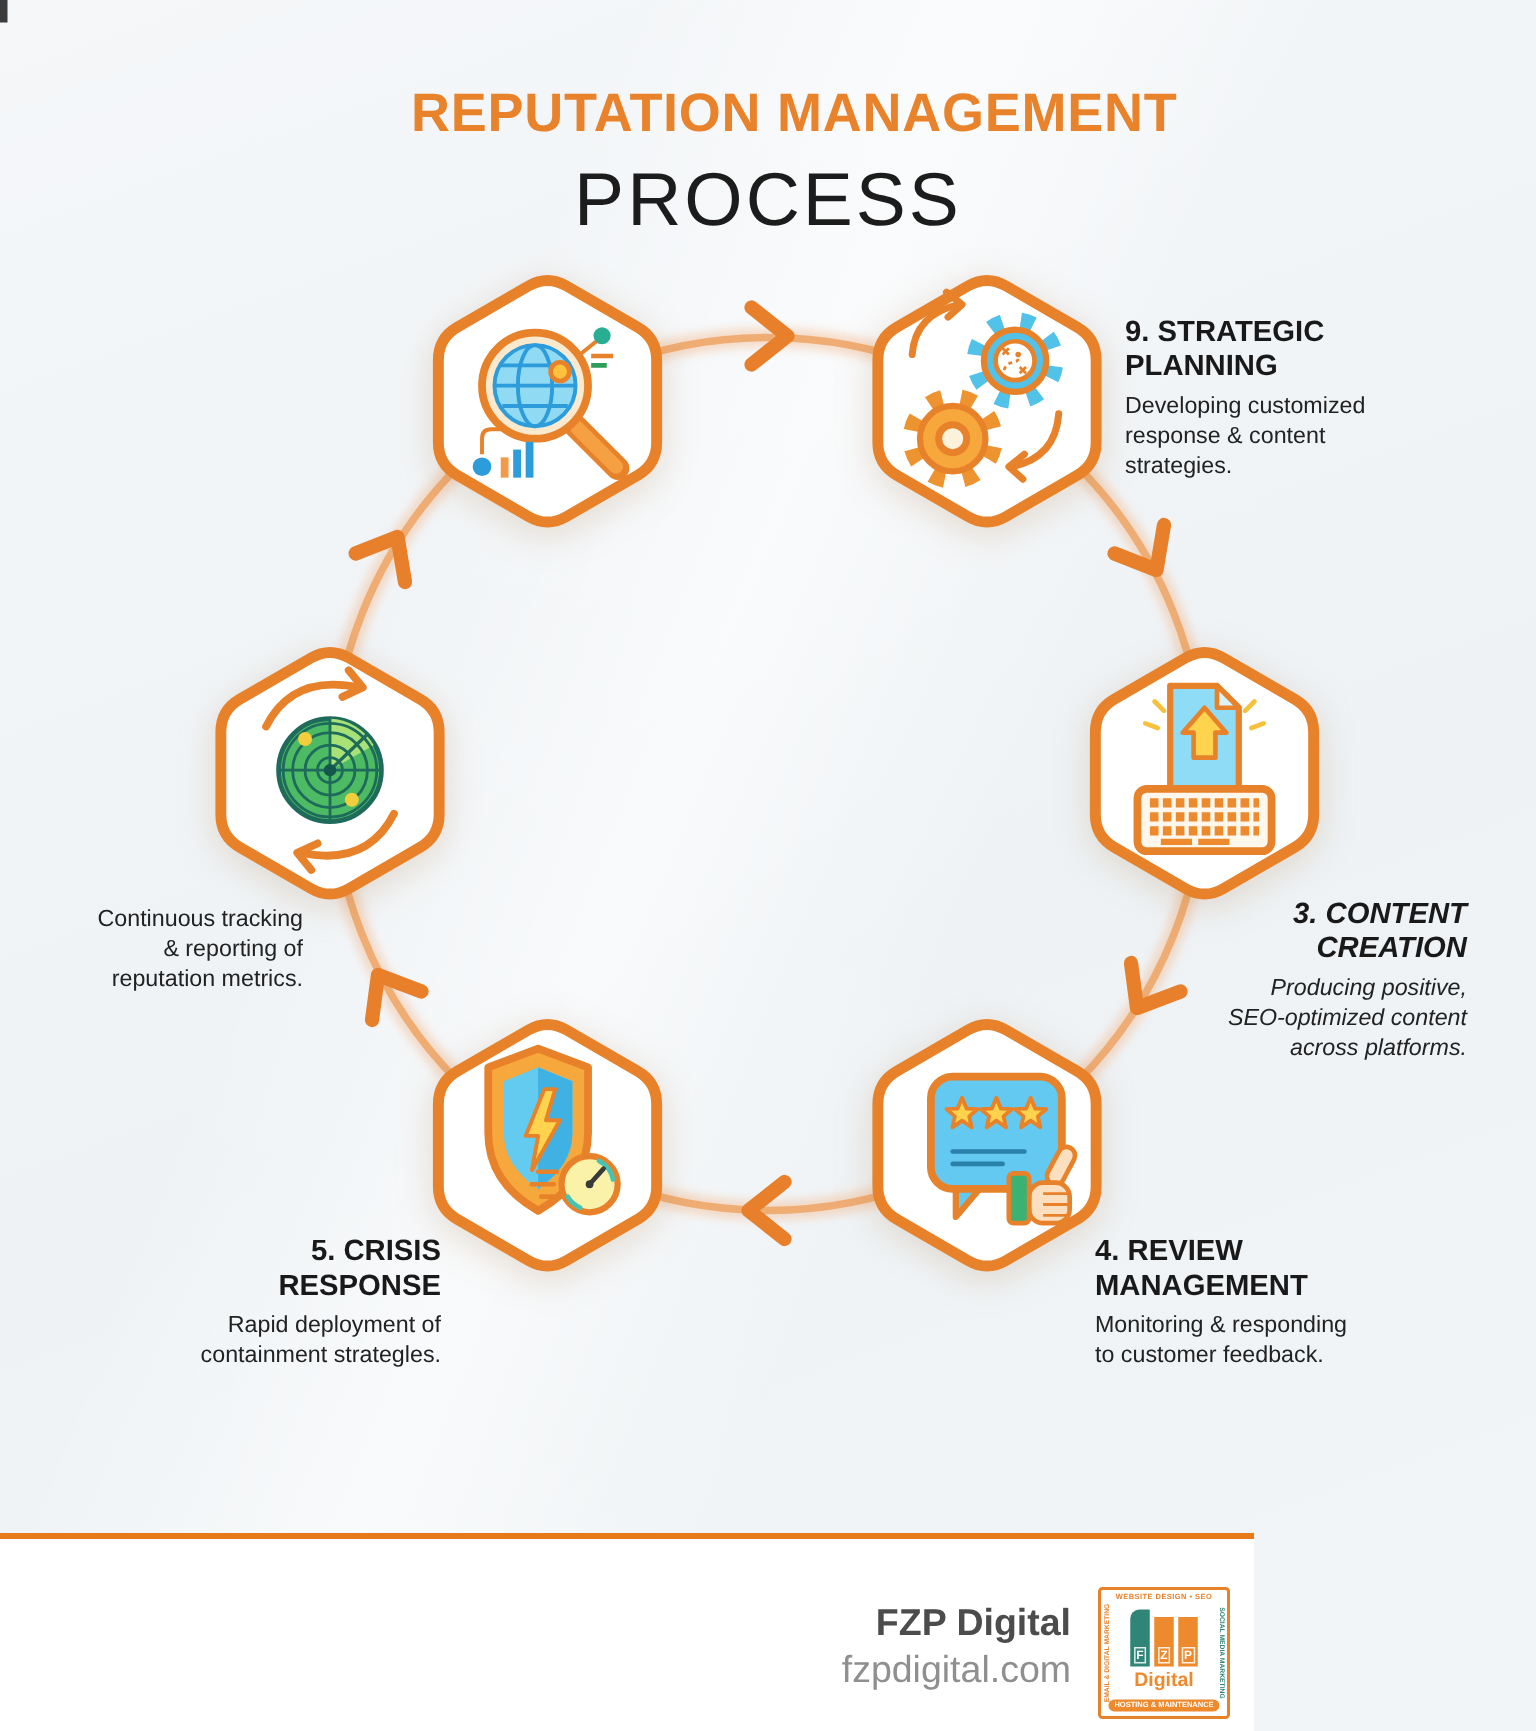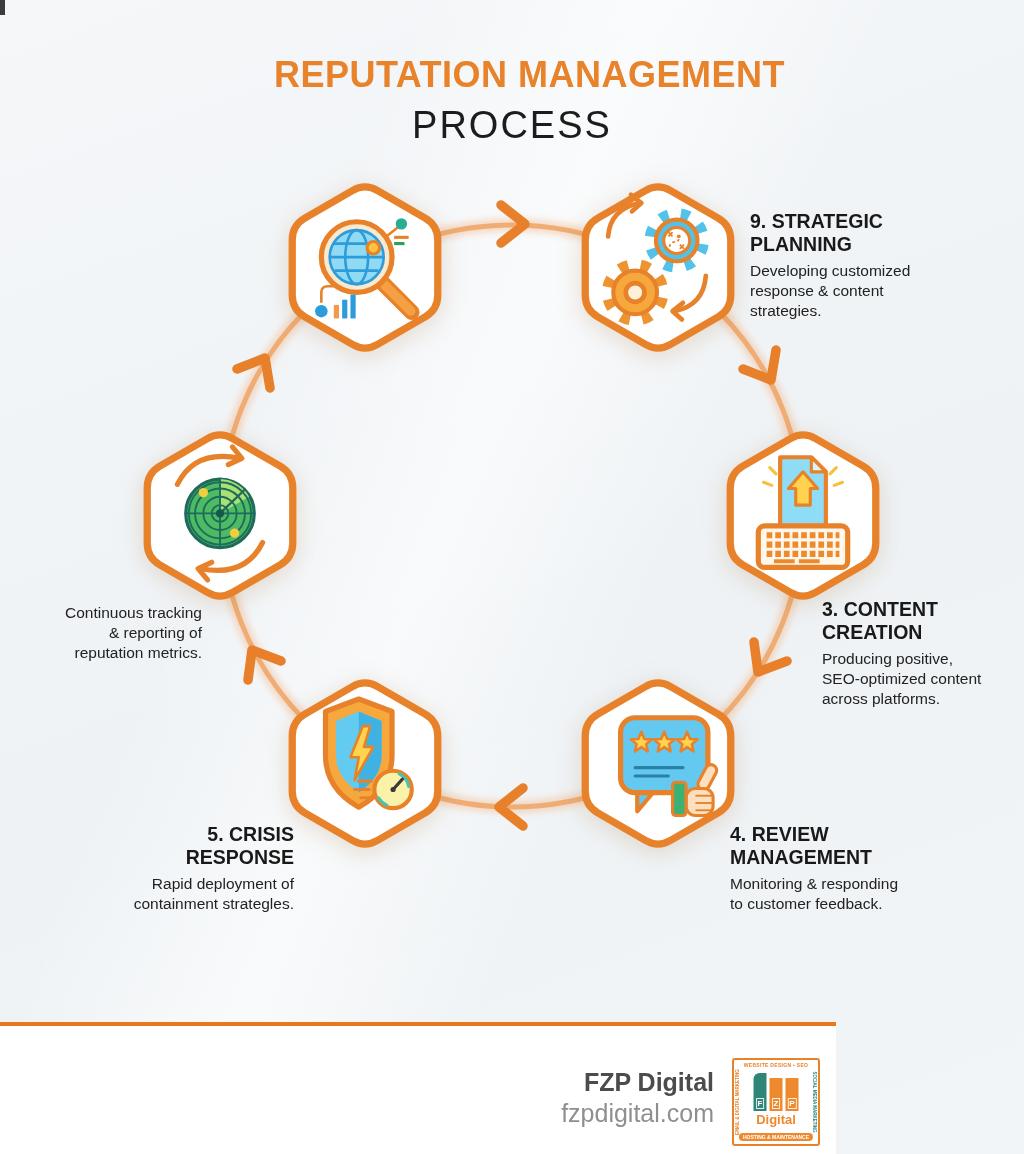--- a/index.html
+++ b/index.html
@@ -8,35 +8,35 @@
     position:relative; width:1024px; height:1154px; overflow:hidden;
     background:
       linear-gradient(112deg, rgba(255,255,255,0) 28%, rgba(255,255,255,.6) 44%, rgba(255,255,255,0) 60%),
       linear-gradient(160deg, #f5f7f9 0%, #eef2f5 55%, #f2f5f7 100%);
   }
   .corner-mark{ position:absolute; left:0; top:0; width:5px; height:15px; background:#3c3c3c; }
 
   
   .title-wrap{ position:absolute; top:54px; left:0; width:100%; text-align:center; }
   .title-line1{ font-size:36px; font-weight:700; color:#E8832B; letter-spacing:.5px;padding-left:35px; }
-  .title-line2{ font-size:38px; font-weight:500; color:#1c1c1c; letter-spacing:2px; margin-top:8px; }
+  .title-line2{ font-size:50px; font-weight:500; color:#1c1c1c; letter-spacing:2px; margin-top:8px; }
 
   
   .ring-svg{ position:absolute; left:0; top:0; pointer-events:none; }
   .hex{ position:absolute; width:158px; height:179px; filter:drop-shadow(0 5px 12px rgba(170,115,55,.22)); }
   .hex1{ left:286px; top:178px; } .hex2{ left:579px; top:178px; }
   .hex3{ left:724px; top:426px; } .hex4{ left:579px; top:674px; }
   .hex5{ left:286px; top:674px; } .hex6{ left:141px; top:426px; }
 
   .step-text{ position:absolute; }
   .step-heading{ font-size:19.5px; font-weight:700; color:#191919; line-height:1.18; white-space:pre-line; }
   .step-desc{ font-size:15.5px; color:#222; line-height:1.28; margin-top:5px; white-space:pre-line; }
   .txt1{ left:37px;  top:210px; width:240px; text-align:right; }
   .txt2{ left:750px; top:210px; width:240px; text-align:left; }
-  .txt3{ left:822px; top:598px; width:200px; text-align:left; }
+  .txt3{ left:778px; top:598px; width:200px; text-align:right;font-style:italic; }
   .txt4{ left:730px; top:823px; width:220px; text-align:left; }
   .txt5{ left:74px;  top:823px; width:220px; text-align:right; }
   .txt6{ left:2px;   top:598px; width:200px; text-align:right; }
 
   
   .footer{ position:absolute; left:0; top:1022px; width:836px; height:132px;
            background:#ffffff; border-top:4px solid #E8791B; }
   .footer-brand{ position:absolute; right:122px; top:42px; text-align:right; }
   .brand-name{ font-size:25px; font-weight:700; color:#4c4c4c; }
   .brand-site{ font-size:25px; color:#8f8f8f; margin-top:2px; }

